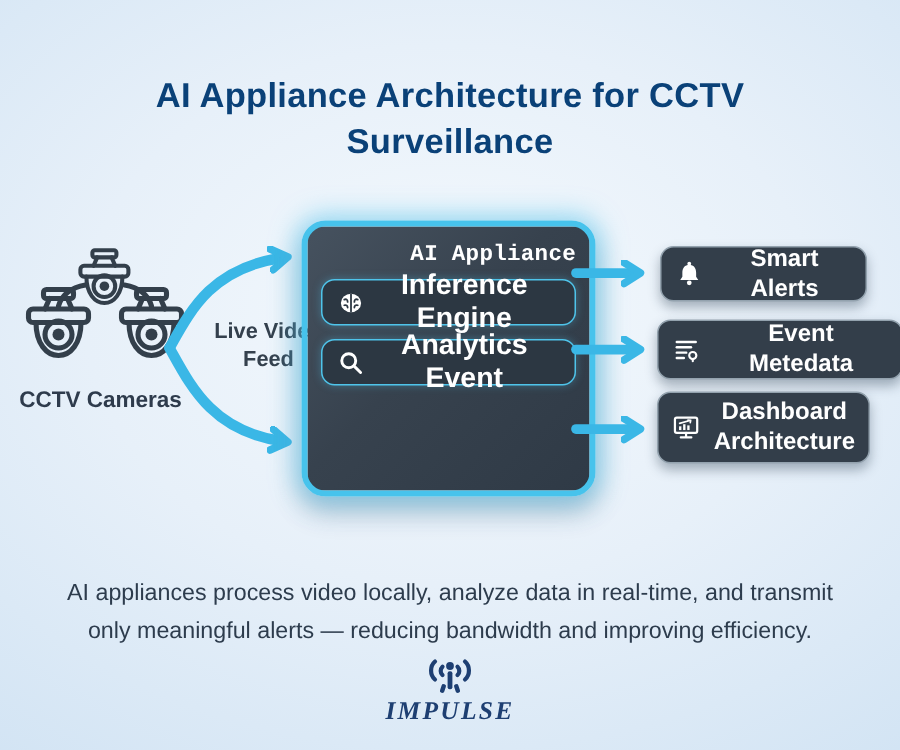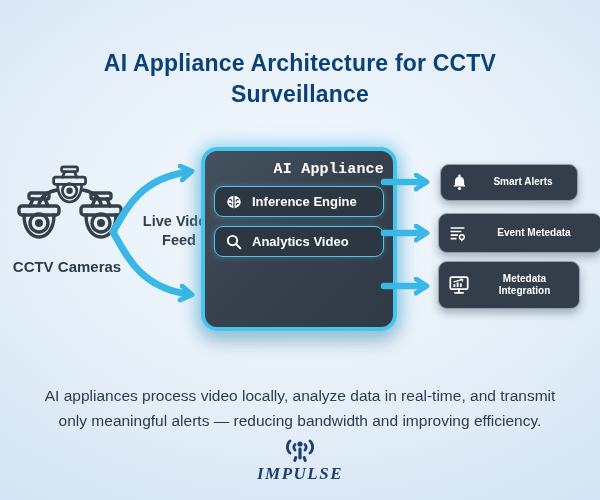--- a/index.html
+++ b/index.html
@@ -39,28 +39,28 @@
     text-align:right;color:#fff;font-size:15px;font-weight:800;
     padding:4px 0 8px;letter-spacing:.2px;font-family:Liberation Mono, monospace;
   }
   .module{
     display:flex;align-items:center;gap:9px;
     height:29px;margin-bottom:9px;padding:0 10px;
     background:#2c3742;border:1.6px solid #4fc4ea;border-radius:9px;
     box-shadow:0 0 6px rgba(80,195,235,.35);
   }
   .module:last-child{margin-bottom:0;}
-  .module-label{color:#fff;font-size:13px;font-weight:700;flex:1;padding-right:6px;}
+  .module-label{color:#fff;font-size:19px;font-weight:700;flex:1;text-align:center;padding-right:6px;}
   
   .out-box{
     position:absolute;display:flex;align-items:center;gap:9px;
     background:#333e4a;border:1.5px solid #93a2ae;border-radius:9px;
     box-shadow:0 4px 8px rgba(30,50,70,.35);padding:0 9px;box-sizing:border-box;
   }
-  .out-label{color:#fff;font-size:10px;font-weight:700;flex:1;text-align:center;line-height:1.25;}
+  .out-label{color:#fff;font-size:16px;font-weight:700;flex:1;text-align:center;line-height:1.25;}
   .out-1{left:440px;top:164px;width:138px;height:37px;}
   .out-2{left:438px;top:213px;width:164px;height:40px;}
   .out-3{left:438px;top:261px;width:142px;height:48px;}
   
   .description{
     position:absolute;top:352px;left:35px;width:530px;text-align:center;
     font-size:15.5px;line-height:1.6;color:#2d3c4d;font-weight:500;margin-top:32px;
   }
   
   .brand{position:absolute;top:437px;left:0;width:600px;text-align:center;font-family:Liberation Serif, serif;}
@@ -143,21 +143,21 @@
       <span class="module-label">Inference Engine</span>
     </div>
 
     <div class="module">
       <svg width="18" height="18" viewBox="0 0 24 24">
         <g fill="none" stroke="#fff" stroke-width="2.6" stroke-linecap="round">
           <circle cx="10" cy="10" r="6.2"></circle>
           <path d="M15 15 L20.5 20.5"></path>
         </g>
       </svg>
-      <span class="module-label">Analytics Video</span>
+      <span class="module-label">Analytics Event</span>
     </div>
 
   </div>
 
   <svg class="flow-right" width="58" height="150" viewBox="0 0 58 150">
     <defs>
       <marker id="ahR" markerUnits="userSpaceOnUse" markerWidth="20" markerHeight="20" refX="8" refY="9" orient="auto">
         <path d="M2 2 L13 9 L2 16" fill="none" stroke="#3ab7e6" stroke-width="5" stroke-linecap="round" stroke-linejoin="round"></path>
       </marker>
     </defs>
@@ -197,21 +197,21 @@
     <svg width="22" height="22" viewBox="0 0 24 24">
       <rect x="2.5" y="3.5" width="19" height="13" rx="1.6" fill="none" stroke="#fff" stroke-width="1.9"></rect>
       <path d="M12 16.5 V19.5 M7.5 20.5 H16.5" stroke="#fff" stroke-width="1.9" stroke-linecap="round" fill="none"></path>
       <g fill="#fff">
         <rect x="6" y="11" width="2" height="3.2"></rect>
         <rect x="9.5" y="9.2" width="2" height="5"></rect>
         <rect x="13" y="10.2" width="2" height="4"></rect>
       </g>
       <path d="M6.5 8.5 L16 5.8 M16 5.8 L13.6 5.6 M16 5.8 L15.6 7.8" stroke="#fff" stroke-width="1.4" stroke-linecap="round" fill="none"></path>
     </svg>
-    <span class="out-label">Metedata Integration</span>
+    <span class="out-label">Dashboard Architecture</span>
   </div>
 
   <div class="description">AI appliances process video locally, analyze data in real-time, and transmit only meaningful alerts — reducing bandwidth and improving efficiency.</div>
 
   <div class="brand">
     <svg width="34" height="26" viewBox="0 0 34 26" style="margin:0 auto;">
       <g fill="none" stroke="#1e3f72" stroke-width="2.8" stroke-linecap="round">
         <path d="M7 4 C3.5 7 3.5 13 7 16"></path>
         <path d="M27 4 C30.5 7 30.5 13 27 16"></path>
         <path d="M12 7.5 C10.4 9 10.4 11.5 12 13"></path>

